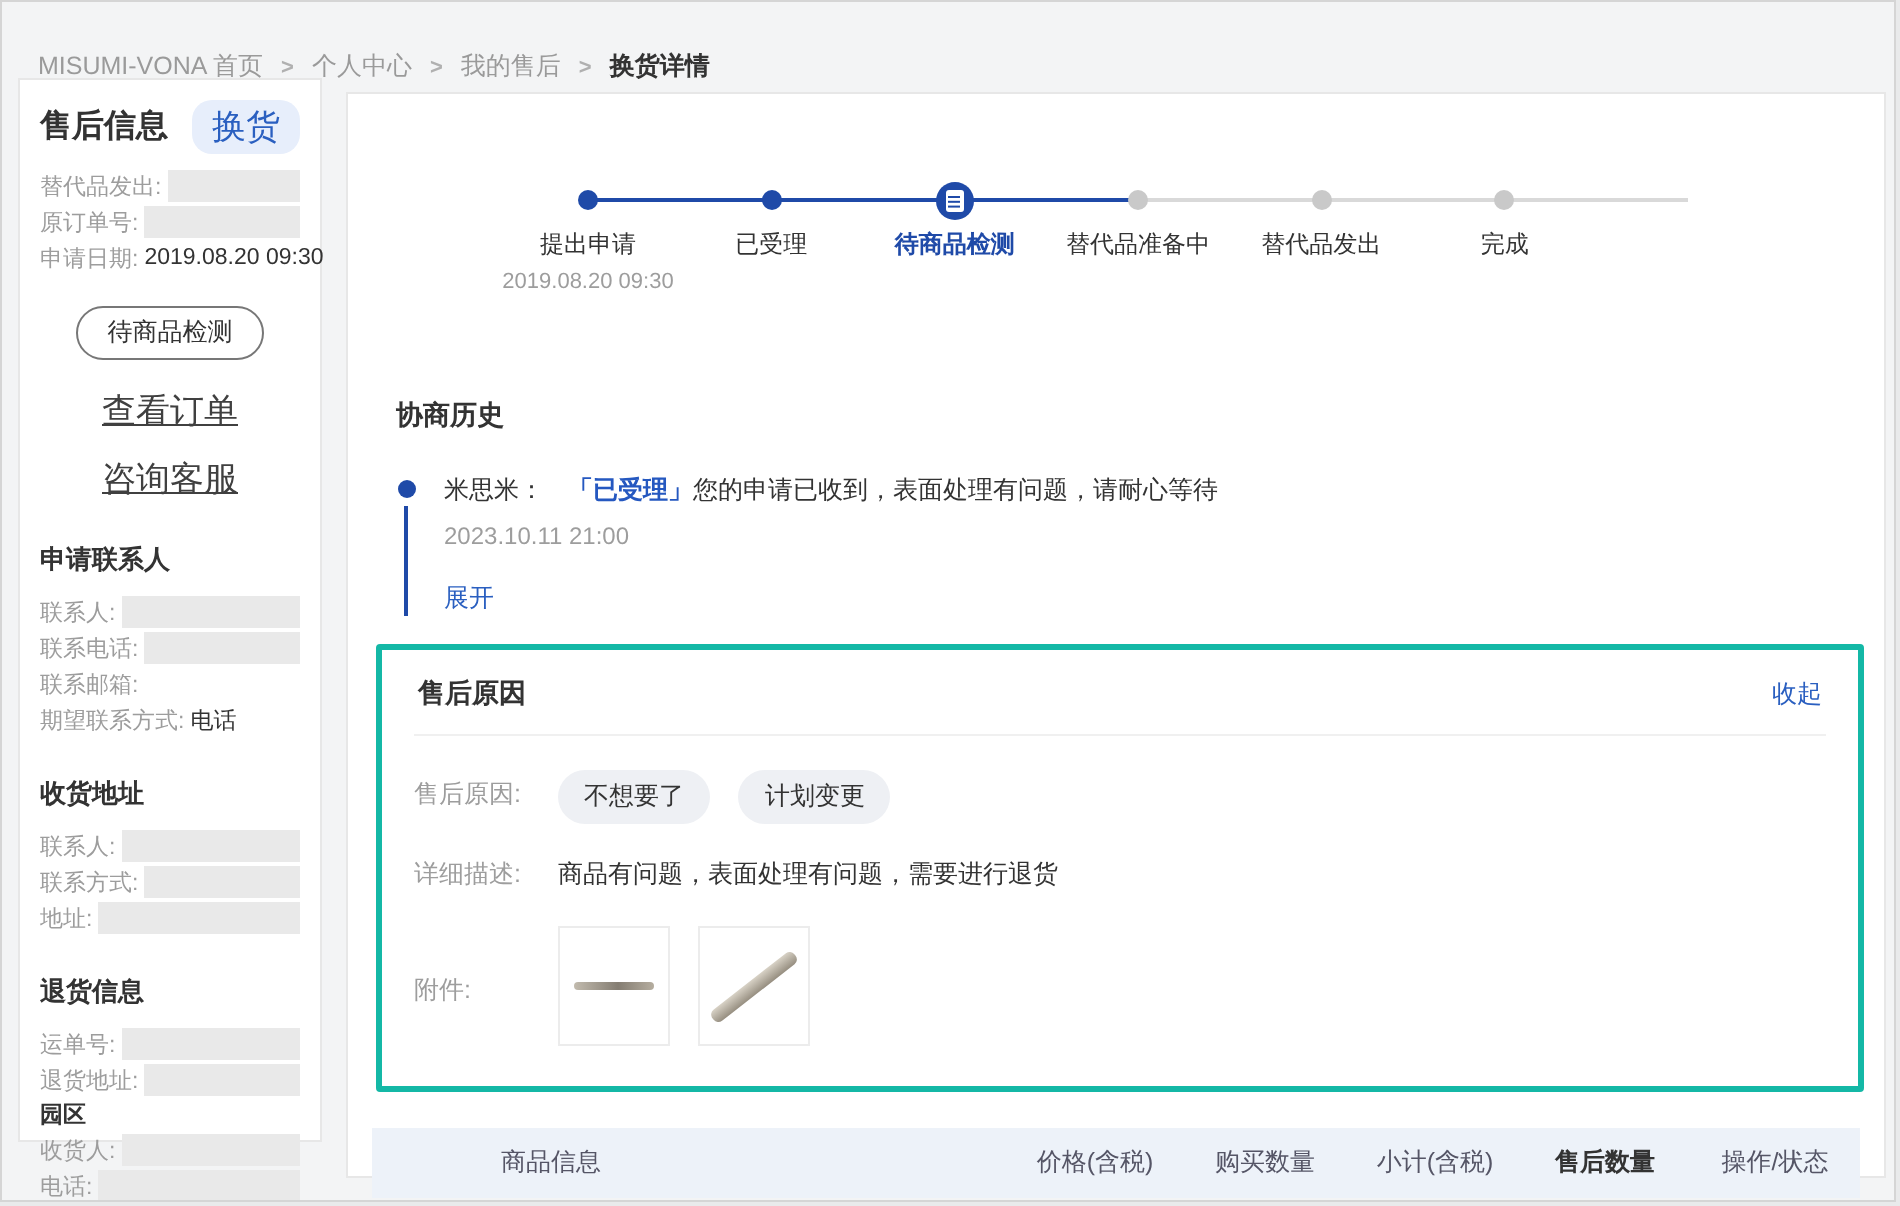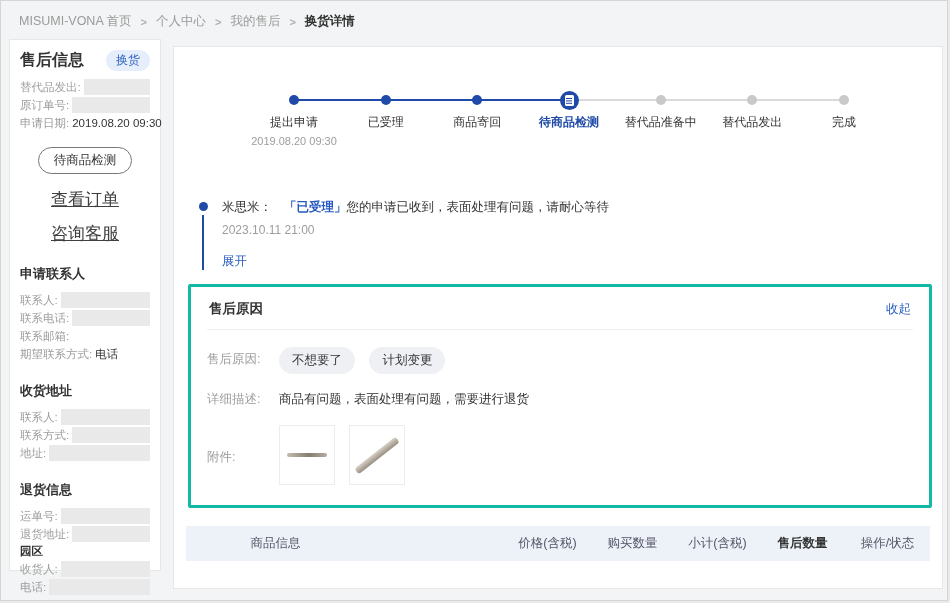--- a/index.html
+++ b/index.html
@@ -1,33 +1,33 @@
 <!DOCTYPE html>
 <html><head>
 <meta charset="utf-8">
 <style>
   * { margin:0; padding:0; box-sizing:border-box; }
   html,body { background:#e9eaeb; }
   body { font-family:"Liberation Sans","DejaVu Sans",sans-serif; }
   .page { position:relative; width:948px; height:601px; background:#f3f4f5; border:1px solid #d5d5d5; overflow:hidden; }
 
   
-  .breadcrumb { position:absolute; top:12px; left:18px; font-size:12.5px; color:#9a9a9a; display:flex; gap:9px; align-items:center; }
+  .breadcrumb { position:absolute; top:24px; left:18px; font-size:12.5px; color:#9a9a9a; display:flex; gap:9px; align-items:center; }
   .crumb { color:#9a9a9a; cursor:pointer; }
   .crumb-sep { color:#b0b0b0; font-size:11px; font-weight:bold; }
   .crumb.current { color:#333; font-weight:bold; }
 
   
   .sidebar { position:absolute; left:8px; top:38px; width:152px; height:532px; background:#fff; border:1px solid #e7e7e7; padding:10px 10px; font-size:12px; }
   .main { position:absolute; left:172px; top:45px; width:770px; height:543px; background:#fff; border:1px solid #e7e7e7; }
 
   
   .sb-head { display:flex; justify-content:space-between; align-items:center; margin-bottom:8px; }
   .sb-title { font-size:16px; font-weight:bold; color:#333; }
-  .pill-badge { background:#e7eefb; color:#2a5fc0; font-size:12px; padding:2px 10px; border-radius:10px; }
+  .pill-badge { background:#e7eefb; color:#2a5fc0; font-size:17px; padding:2px 10px; border-radius:10px; }
   .sb-row { display:flex; align-items:center; margin-bottom:2px; min-height:16px; white-space:nowrap; }
   .sb-label { color:#9d9d9d; font-size:11.5px; flex-shrink:0; }
   .sb-redact { background:#e9e9e9; height:16px; flex:1; margin-left:3px; }
   .sb-value { color:#333; font-size:11.5px; margin-left:3px; }
   .sb-darkline { color:#333; font-size:11.5px; font-weight:bold; margin:1px 0 2px; }
   .oval-badge { display:block; width:max-content; margin:16px auto 14px; border:1px solid #777; border-radius:999px; padding:4px 15px; color:#333; font-size:12.5px; background:#fff; }
   .sb-link { display:block; text-align:center; color:#404040; text-decoration:underline; font-size:17px; margin:11px 0; cursor:pointer; }
   .sb-section-title { font-size:13px; font-weight:bold; color:#333; margin:20px 0 9px; }
 
   
@@ -177,24 +177,20 @@
       <div class="track todo"></div>
       <div class="step done">
         <div class="dot"></div>
         <div class="step-label">提出申请</div>
         <div class="step-date">2019.08.20 09:30</div>
       </div>
       <div class="step done">
         <div class="dot"></div>
         <div class="step-label">已受理</div>
       </div>
-      <div class="step done">
-        <div class="dot"></div>
-        <div class="step-label">商品寄回</div>
-      </div>
       <div class="step current">
         <div class="dot">
             <span class="doc-glyph"></span>
           </div>
         <div class="step-label">待商品检测</div>
       </div>
       <div class="step todo">
         <div class="dot"></div>
         <div class="step-label">替代品准备中</div>
       </div>
@@ -202,20 +198,21 @@
         <div class="dot"></div>
         <div class="step-label">替代品发出</div>
       </div>
       <div class="step todo">
         <div class="dot"></div>
         <div class="step-label">完成</div>
       </div>
     </div>
 
     <div class="history">
+      <div class="section-title">协商历史</div>
       <div class="history-item">
         <div class="h-left">
           <div class="h-dot"></div>
           <div class="h-line"></div>
         </div>
         <div class="h-body">
           <div class="h-firstline">
             <span class="h-sender">米思米：</span>
             <span>
               <span class="h-highlight">「已受理」</span><span>您的申请已收到，表面处理有问题，请耐心等待</span>

